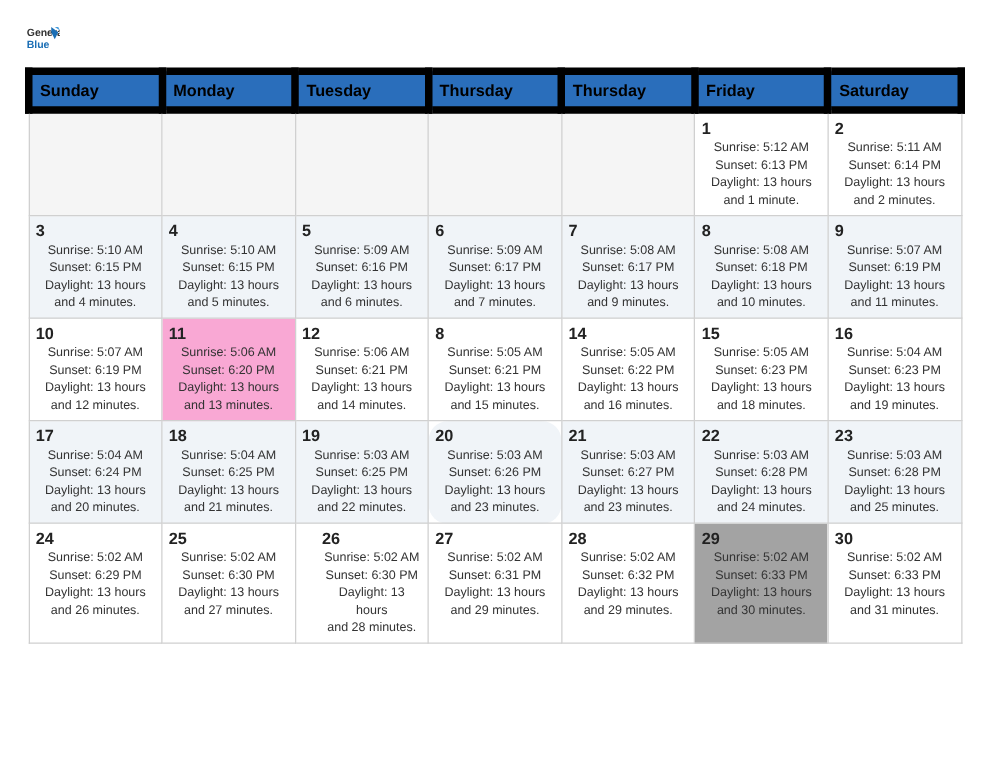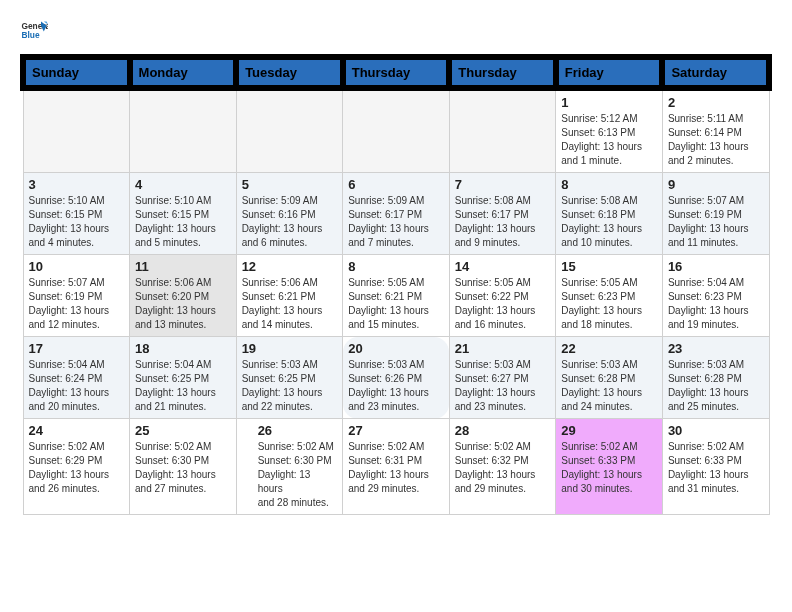--- a/index.html
+++ b/index.html
@@ -72,20 +72,21 @@
       font-size: 13px;
       font-weight: bold;
       color: #222;
       display: block;
       margin-bottom: 2px;
     }
     .day-info {
       font-size: 10px;
       line-height: 1.4;
       color: #333;
+      text-align: center;
     }
     tr:nth-child(odd) td:not(.empty) {
       background: #fff;
     }
     tr:nth-child(even) td:not(.empty) {
       background: #f0f4f8;
     }
   </style>
 </head>
 <body>
@@ -192,21 +193,21 @@
           </td>
         </tr>
         <tr>
           <td style="background: rgb(255, 255, 255); border-radius: 28px;">
             <span class="day-number">10</span>
             <div class="day-info" style="white-space: pre-line;">Sunrise: 5:07 AM
 Sunset: 6:19 PM
 Daylight: 13 hours
 and 12 minutes.</div>
           </td>
-          <td style="background: #e5e5e5; margin-top: 20px;">
+          <td style="background: #f9a8d4; margin-top: 20px;">
             <span class="day-number">11</span>
             <div class="day-info" style="white-space: pre-line;">Sunrise: 5:06 AM
 Sunset: 6:20 PM
 Daylight: 13 hours
 and 13 minutes.</div>
           </td>
           <td style="background: rgb(255, 255, 255);">
             <span class="day-number">12</span>
             <div class="day-info" style="white-space: pre-line;">Sunrise: 5:06 AM
 Sunset: 6:21 PM
@@ -322,21 +323,21 @@
 Daylight: 13 hours
 and 29 minutes.</div>
           </td>
           <td style="background: rgb(255, 255, 255);">
             <span class="day-number">28</span>
             <div class="day-info" style="white-space: pre-line;">Sunrise: 5:02 AM
 Sunset: 6:32 PM
 Daylight: 13 hours
 and 29 minutes.</div>
           </td>
-          <td style="background: #f0abfc; margin-top: 20px;">
+          <td style="background: #a3a3a3; margin-top: 20px;">
             <span class="day-number">29</span>
             <div class="day-info" style="white-space: pre-line;">Sunrise: 5:02 AM
 Sunset: 6:33 PM
 Daylight: 13 hours
 and 30 minutes.</div>
           </td>
           <td style="background: rgb(255, 255, 255);">
             <span class="day-number">30</span>
             <div class="day-info" style="white-space: pre-line;">Sunrise: 5:02 AM
 Sunset: 6:33 PM

